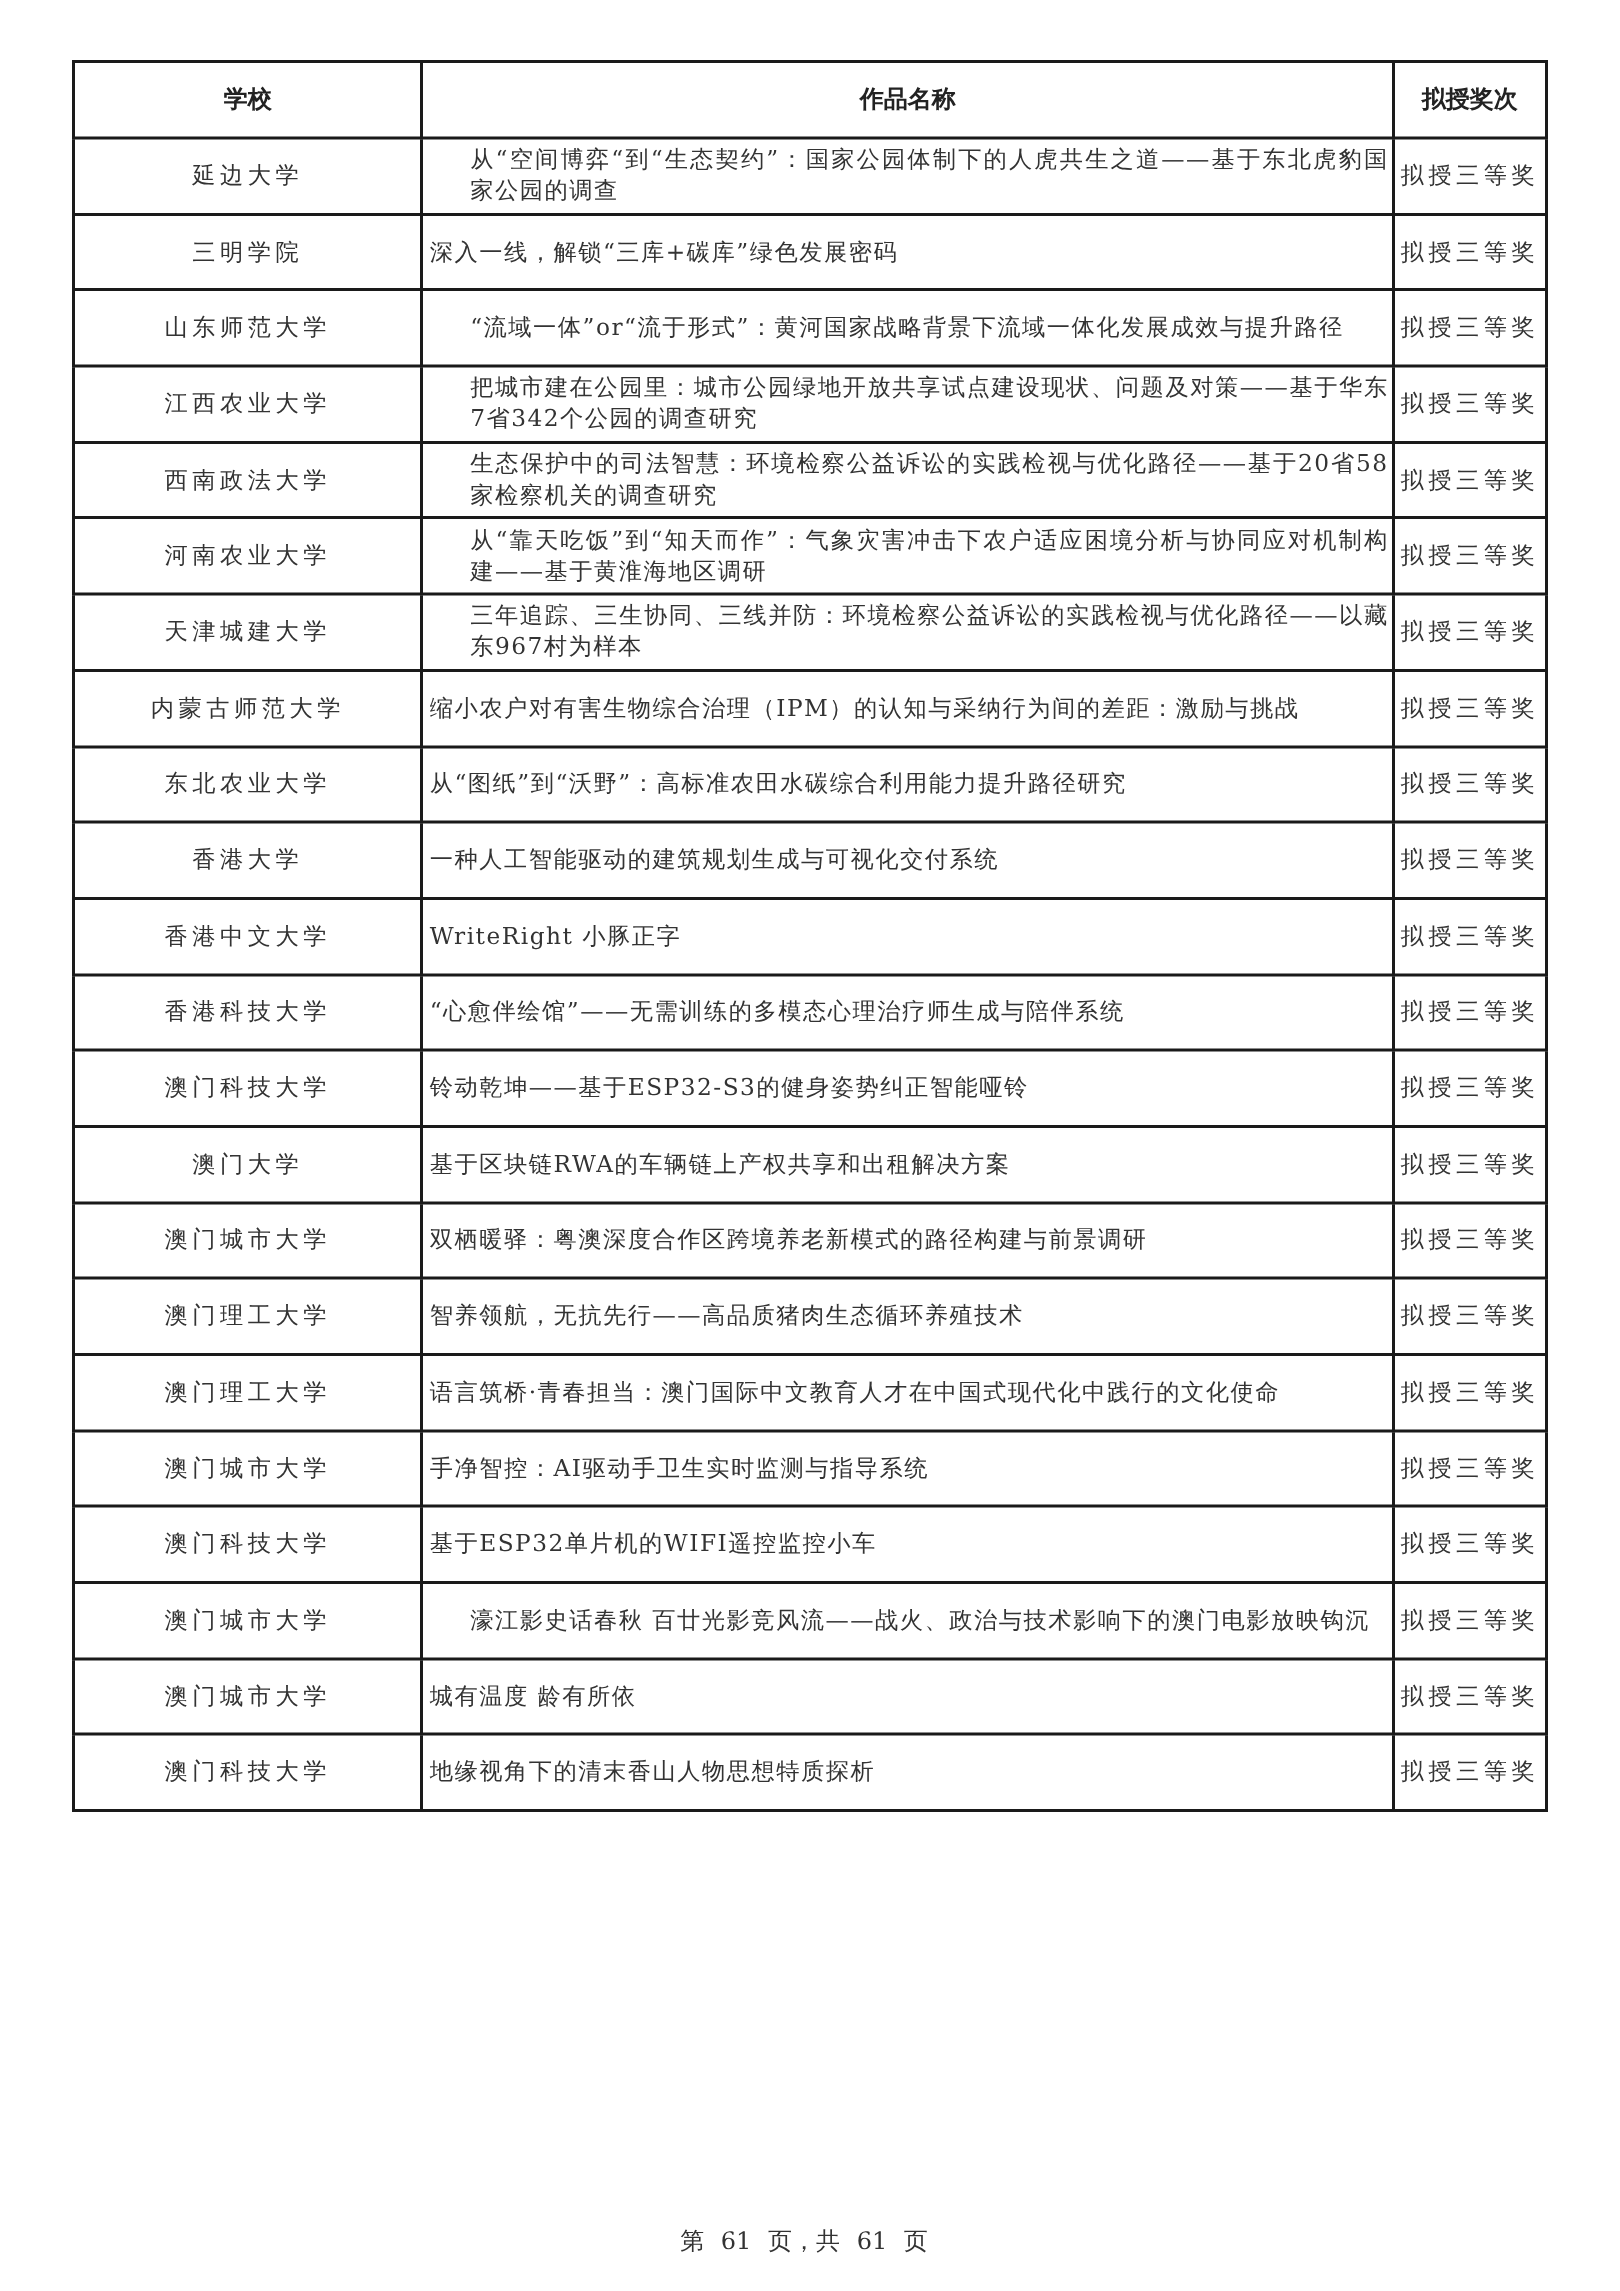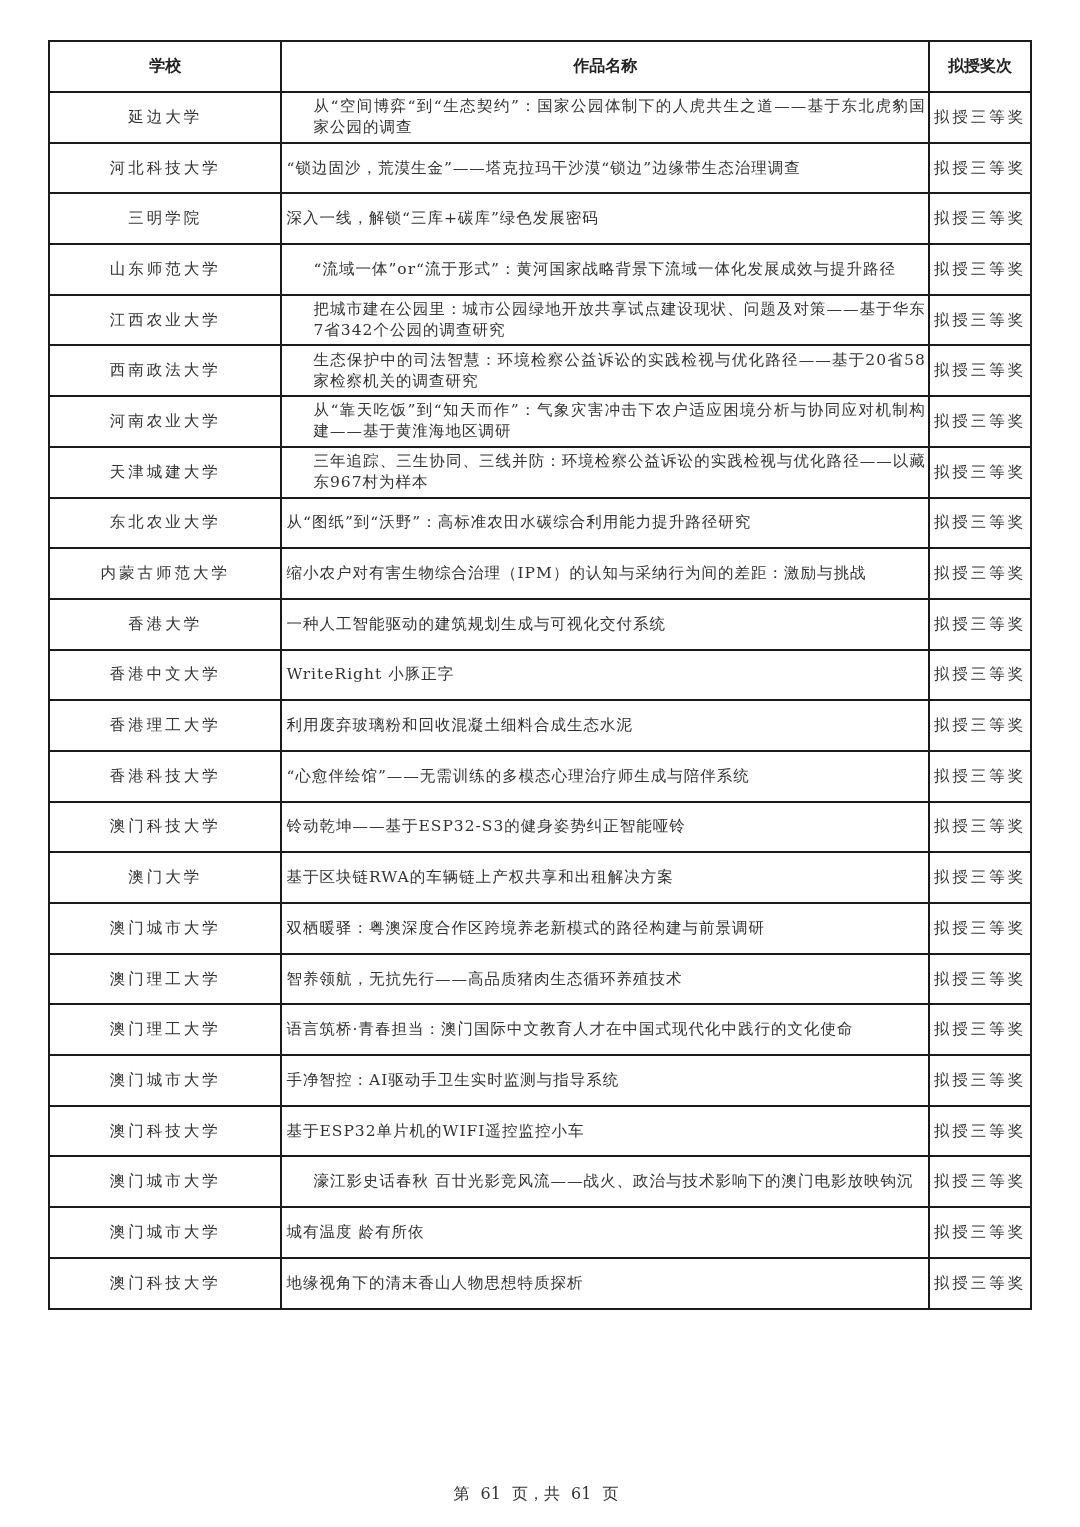--- a/index.html
+++ b/index.html
@@ -91,25 +91,20 @@
       <th>拟授奖次</th>
     </tr>
   </thead>
   <tbody id="table-body">
   <tr>
         <td class="school">延边大学</td>
         <td class="title wrap">从“空间博弈“到“生态契约”：国家公园体制下的人虎共生之道——基于东北虎豹国家公园的调查</td>
         <td class="award">拟授三等奖</td>
       </tr>
       <tr>
-        <td class="school">河北科技大学</td>
-        <td class="title">“锁边固沙，荒漠生金”——塔克拉玛干沙漠“锁边”边缘带生态治理调查</td>
-        <td class="award">拟授三等奖</td>
-      </tr>
-      <tr>
         <td class="school">三明学院</td>
         <td class="title">深入一线，解锁“三库+碳库”绿色发展密码</td>
         <td class="award">拟授三等奖</td>
       </tr>
       <tr>
         <td class="school">山东师范大学</td>
         <td class="title wrap">“流域一体”or“流于形式”：黄河国家战略背景下流域一体化发展成效与提升路径</td>
         <td class="award">拟授三等奖</td>
       </tr>
       <tr>
@@ -126,42 +121,37 @@
         <td class="school">河南农业大学</td>
         <td class="title wrap">从“靠天吃饭”到“知天而作”：气象灾害冲击下农户适应困境分析与协同应对机制构建——基于黄淮海地区调研</td>
         <td class="award">拟授三等奖</td>
       </tr>
       <tr>
         <td class="school">天津城建大学</td>
         <td class="title wrap">三年追踪、三生协同、三线并防：环境检察公益诉讼的实践检视与优化路径——以藏东967村为样本</td>
         <td class="award">拟授三等奖</td>
       </tr>
       <tr>
+        <td class="school">内蒙古师范大学</td>
+        <td class="title">缩小农户对有害生物综合治理（IPM）的认知与采纳行为间的差距：激励与挑战</td>
+        <td class="award">拟授三等奖</td>
+      </tr>
+      <tr>
         <td class="school">东北农业大学</td>
         <td class="title">从“图纸”到“沃野”：高标准农田水碳综合利用能力提升路径研究</td>
         <td class="award">拟授三等奖</td>
       </tr>
       <tr>
-        <td class="school">内蒙古师范大学</td>
-        <td class="title">缩小农户对有害生物综合治理（IPM）的认知与采纳行为间的差距：激励与挑战</td>
-        <td class="award">拟授三等奖</td>
-      </tr>
-      <tr>
         <td class="school">香港大学</td>
         <td class="title">一种人工智能驱动的建筑规划生成与可视化交付系统</td>
         <td class="award">拟授三等奖</td>
       </tr>
       <tr>
         <td class="school">香港中文大学</td>
         <td class="title">WriteRight 小豚正字</td>
-        <td class="award">拟授三等奖</td>
-      </tr>
-      <tr>
-        <td class="school">香港理工大学</td>
-        <td class="title">利用废弃玻璃粉和回收混凝土细料合成生态水泥</td>
         <td class="award">拟授三等奖</td>
       </tr>
       <tr>
         <td class="school">香港科技大学</td>
         <td class="title">“心愈伴绘馆”——无需训练的多模态心理治疗师生成与陪伴系统</td>
         <td class="award">拟授三等奖</td>
       </tr>
       <tr>
         <td class="school">澳门科技大学</td>
         <td class="title">铃动乾坤——基于ESP32-S3的健身姿势纠正智能哑铃</td>

